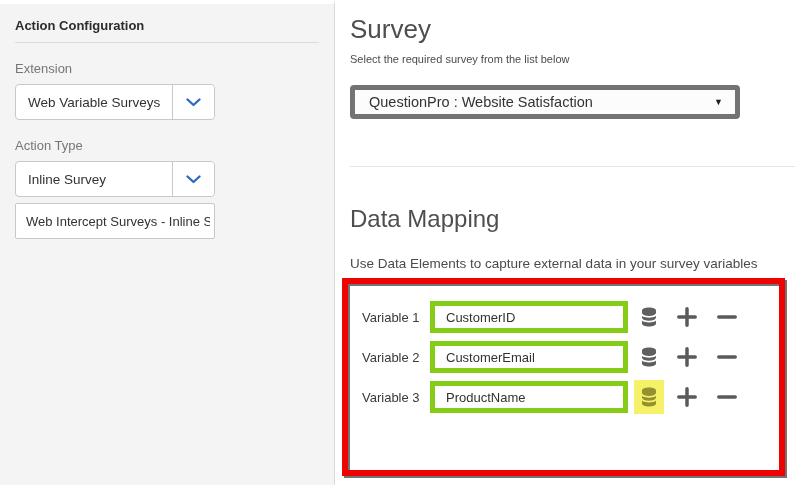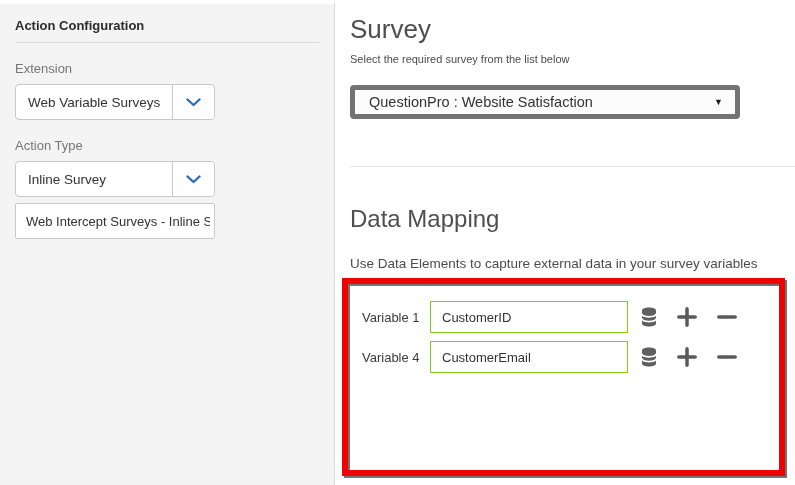--- a/index.html
+++ b/index.html
@@ -43,21 +43,21 @@
 
   
   .mapping-wrap { position:relative; margin:7px 0 0 -8px; width:443px; height:198px; }
   .red-frame { position:absolute; inset:0; border:6px solid #ee0202;
                filter:drop-shadow(2px 2px 0 rgba(80,80,80,0.8));
                pointer-events:none; z-index:2; }
   .mapping-rows { position:absolute; inset:6px; padding:17px 0 0 14px; }
   .map-row { display:flex; align-items:center; height:32px; margin-bottom:8px; }
   .var-label { width:60px; flex:none; text-align:left; font-size:13px;
                color:#3a3a3a; margin-right:8px; white-space:nowrap; }
-  .var-input { width:198px; height:32px; border:1px solid #84cc16; background:#fff;
+  .var-input { width:198px; height:32px; border:5px solid #84cc16; background:#fff;
                font-size:13px; color:#323232; padding:0 20px 0 11px;
                font-family:"Liberation Sans", sans-serif; }
   .icon-cell { width:30px; height:34px; flex:none; display:flex; align-items:center;
                justify-content:center; margin-left:6px; background:transparent;
                border:none; cursor:pointer; padding:0; }
   .icon-cell.plus { margin-left:8px; }
   .icon-cell.minus { margin-left:10px; }
   .db-icon { color:#5f5f5f; }
   .db-slit { stroke:#fff; }
   .icon-cell.hl { background:#f5f169; }
@@ -136,39 +136,60 @@
               </svg>
           </button>
           <button class="icon-cell minus">
             <svg class="pm-icon" width="20" height="20" viewBox="0 0 20 20">
                 <path d="M1.8 10 H18.2" stroke="currentColor" stroke-width="3.5" stroke-linecap="round"></path>
               </svg>
           </button>
         </div>
 
         <div class="map-row">
-          <span class="var-label">Variable 4</span>
+          <span class="var-label">Variable 2</span>
           <input class="var-input" type="text" value="CustomerEmail" style="">
           <button class="icon-cell">
             <svg class="db-icon" width="16" height="20" viewBox="0 0 16 20">
               <path d="M1 3.5 C1 1.7 4.1 0.5 8 0.5 C11.9 0.5 15 1.7 15 3.5 L15 16.5 C15 18.3 11.9 19.5 8 19.5 C4.1 19.5 1 18.3 1 16.5 Z" fill="currentColor"></path>
               <path class="db-slit" d="M1 6.8 C1 8.6 4.1 9.8 8 9.8 C11.9 9.8 15 8.6 15 6.8" fill="none" stroke-width="1.7"></path>
               <path class="db-slit" d="M1 11.6 C1 13.4 4.1 14.6 8 14.6 C11.9 14.6 15 13.4 15 11.6" fill="none" stroke-width="1.7"></path>
             </svg>
           </button>
           <button class="icon-cell plus">
             <svg class="pm-icon" width="20" height="20" viewBox="0 0 20 20">
                 <path d="M10 1.8 V18.2 M1.8 10 H18.2" stroke="currentColor" stroke-width="3.5" stroke-linecap="round"></path>
               </svg>
           </button>
           <button class="icon-cell minus">
             <svg class="pm-icon" width="20" height="20" viewBox="0 0 20 20">
                 <path d="M1.8 10 H18.2" stroke="currentColor" stroke-width="3.5" stroke-linecap="round"></path>
               </svg>
           </button>
         </div>
 
+        <div class="map-row">
+          <span class="var-label">Variable 3</span>
+          <input class="var-input" type="text" value="ProductName" style="">
+          <button class="icon-cell hl">
+            <svg class="db-icon" width="16" height="20" viewBox="0 0 16 20">
+              <path d="M1 3.5 C1 1.7 4.1 0.5 8 0.5 C11.9 0.5 15 1.7 15 3.5 L15 16.5 C15 18.3 11.9 19.5 8 19.5 C4.1 19.5 1 18.3 1 16.5 Z" fill="currentColor"></path>
+              <path class="db-slit" d="M1 6.8 C1 8.6 4.1 9.8 8 9.8 C11.9 9.8 15 8.6 15 6.8" fill="none" stroke-width="1.7"></path>
+              <path class="db-slit" d="M1 11.6 C1 13.4 4.1 14.6 8 14.6 C11.9 14.6 15 13.4 15 11.6" fill="none" stroke-width="1.7"></path>
+            </svg>
+          </button>
+          <button class="icon-cell plus">
+            <svg class="pm-icon" width="20" height="20" viewBox="0 0 20 20">
+                <path d="M10 1.8 V18.2 M1.8 10 H18.2" stroke="currentColor" stroke-width="3.5" stroke-linecap="round"></path>
+              </svg>
+          </button>
+          <button class="icon-cell minus">
+            <svg class="pm-icon" width="20" height="20" viewBox="0 0 20 20">
+                <path d="M1.8 10 H18.2" stroke="currentColor" stroke-width="3.5" stroke-linecap="round"></path>
+              </svg>
+          </button>
+        </div>
 
 
       </div>
     </div>
   </div>
 </div>
 
 </body></html>

